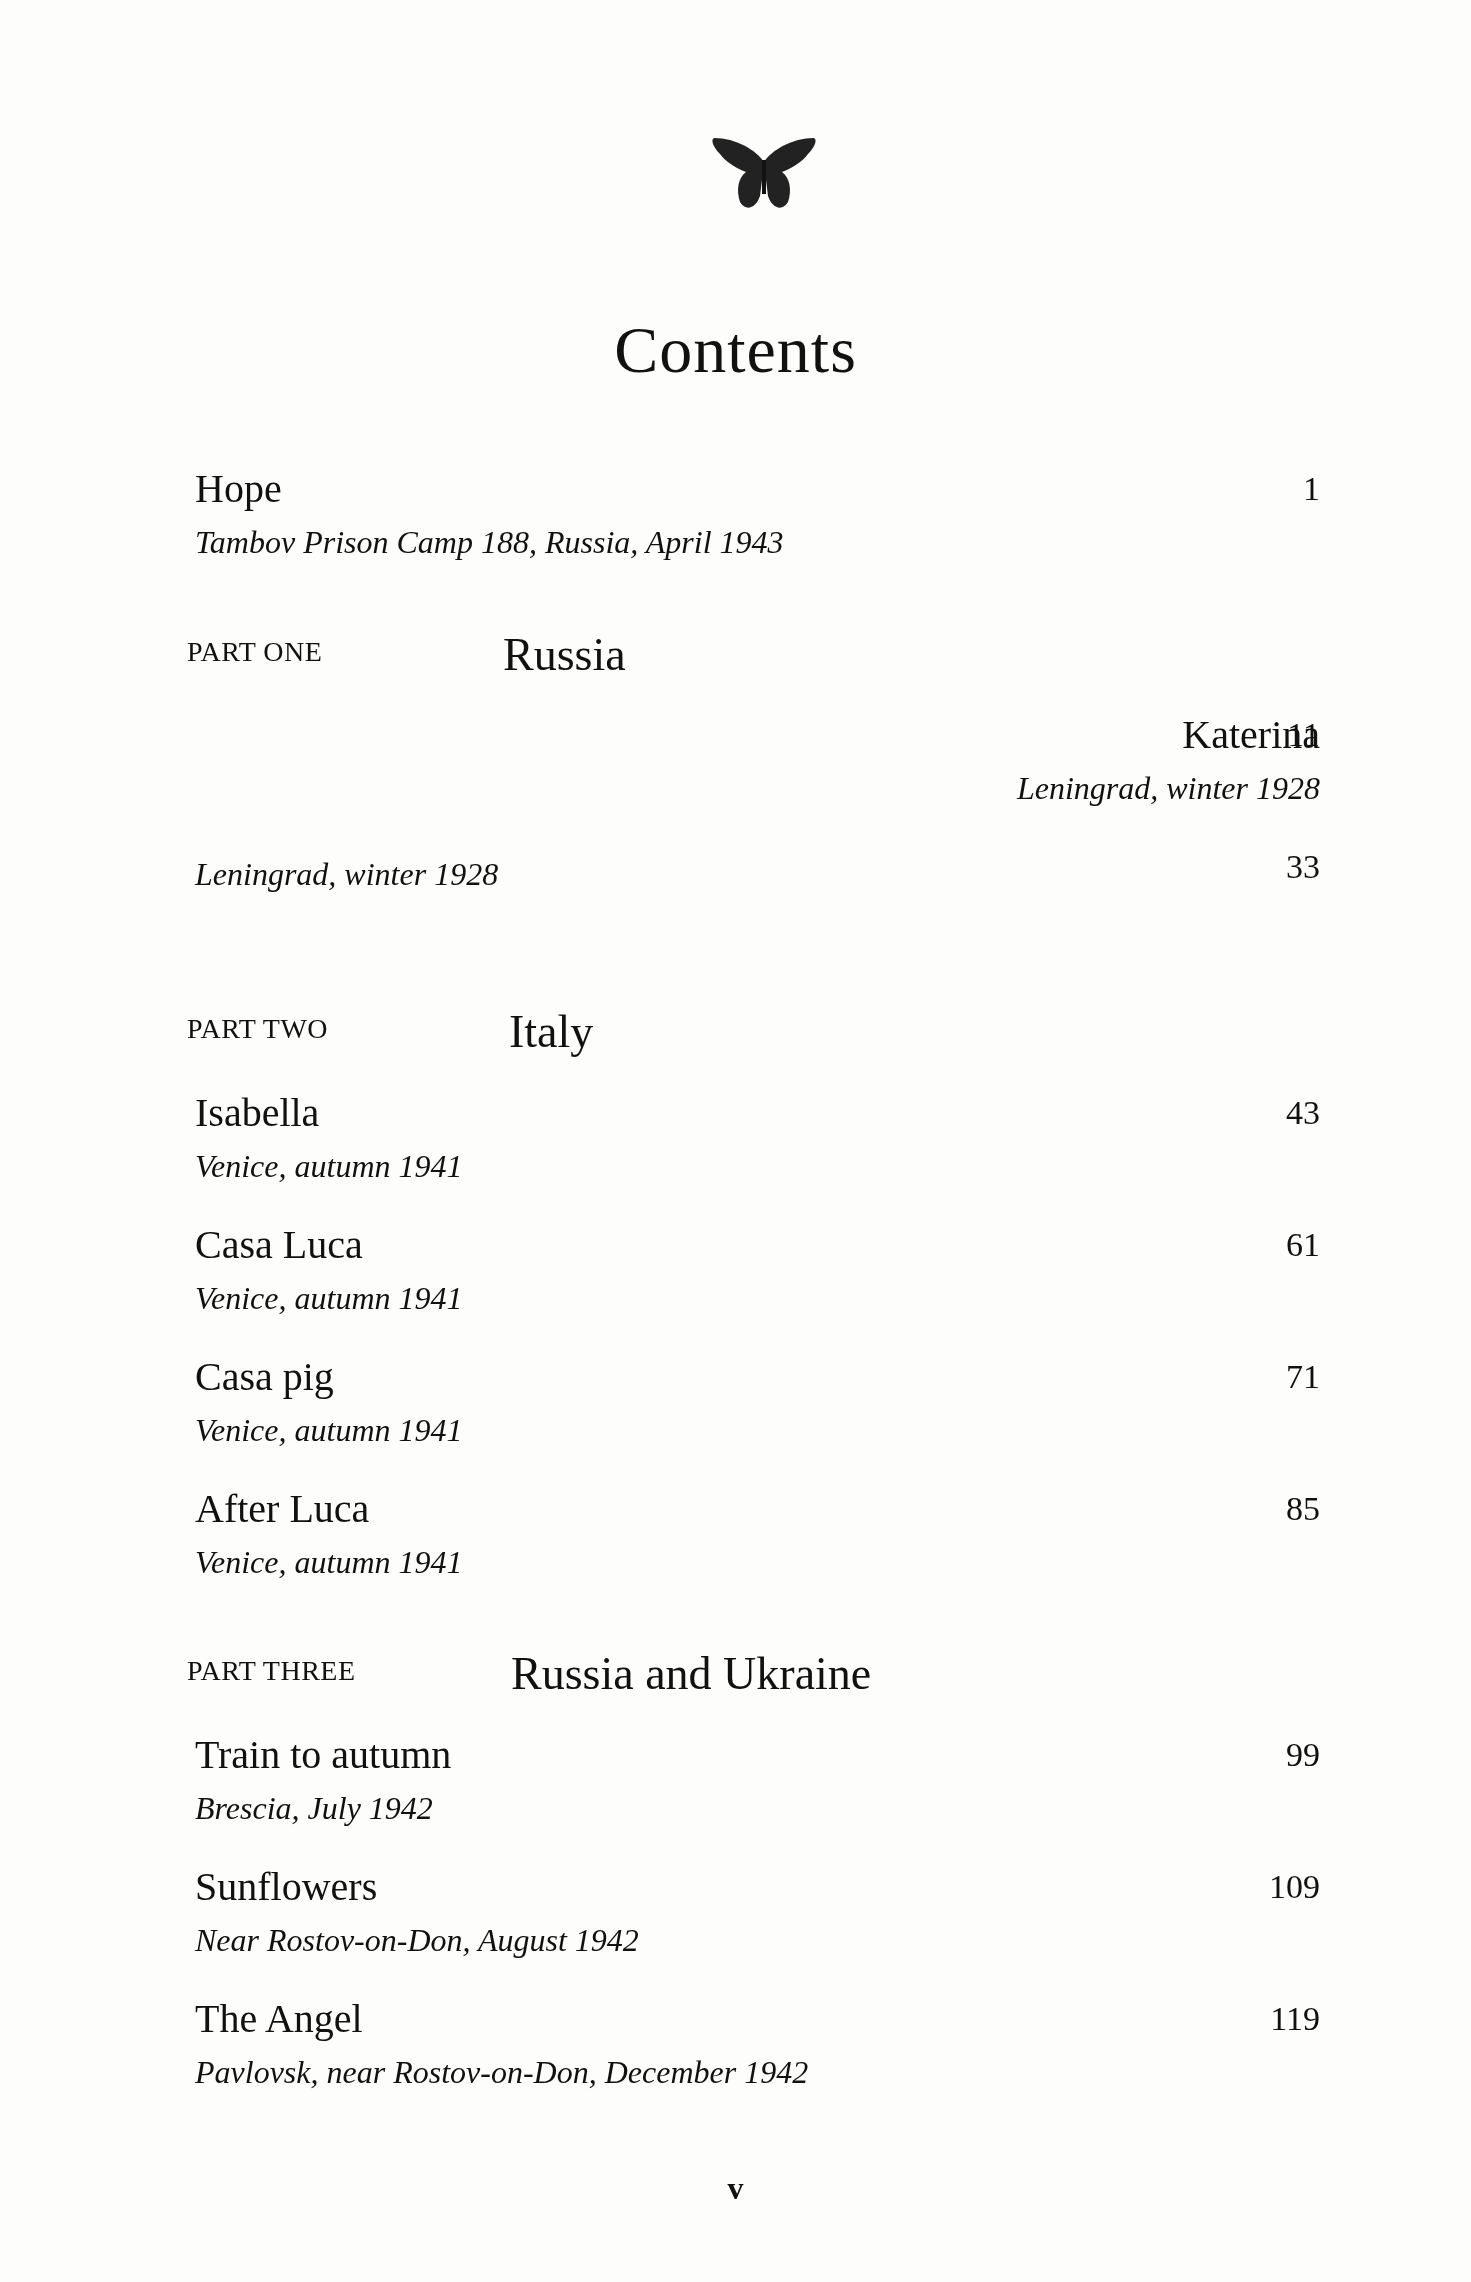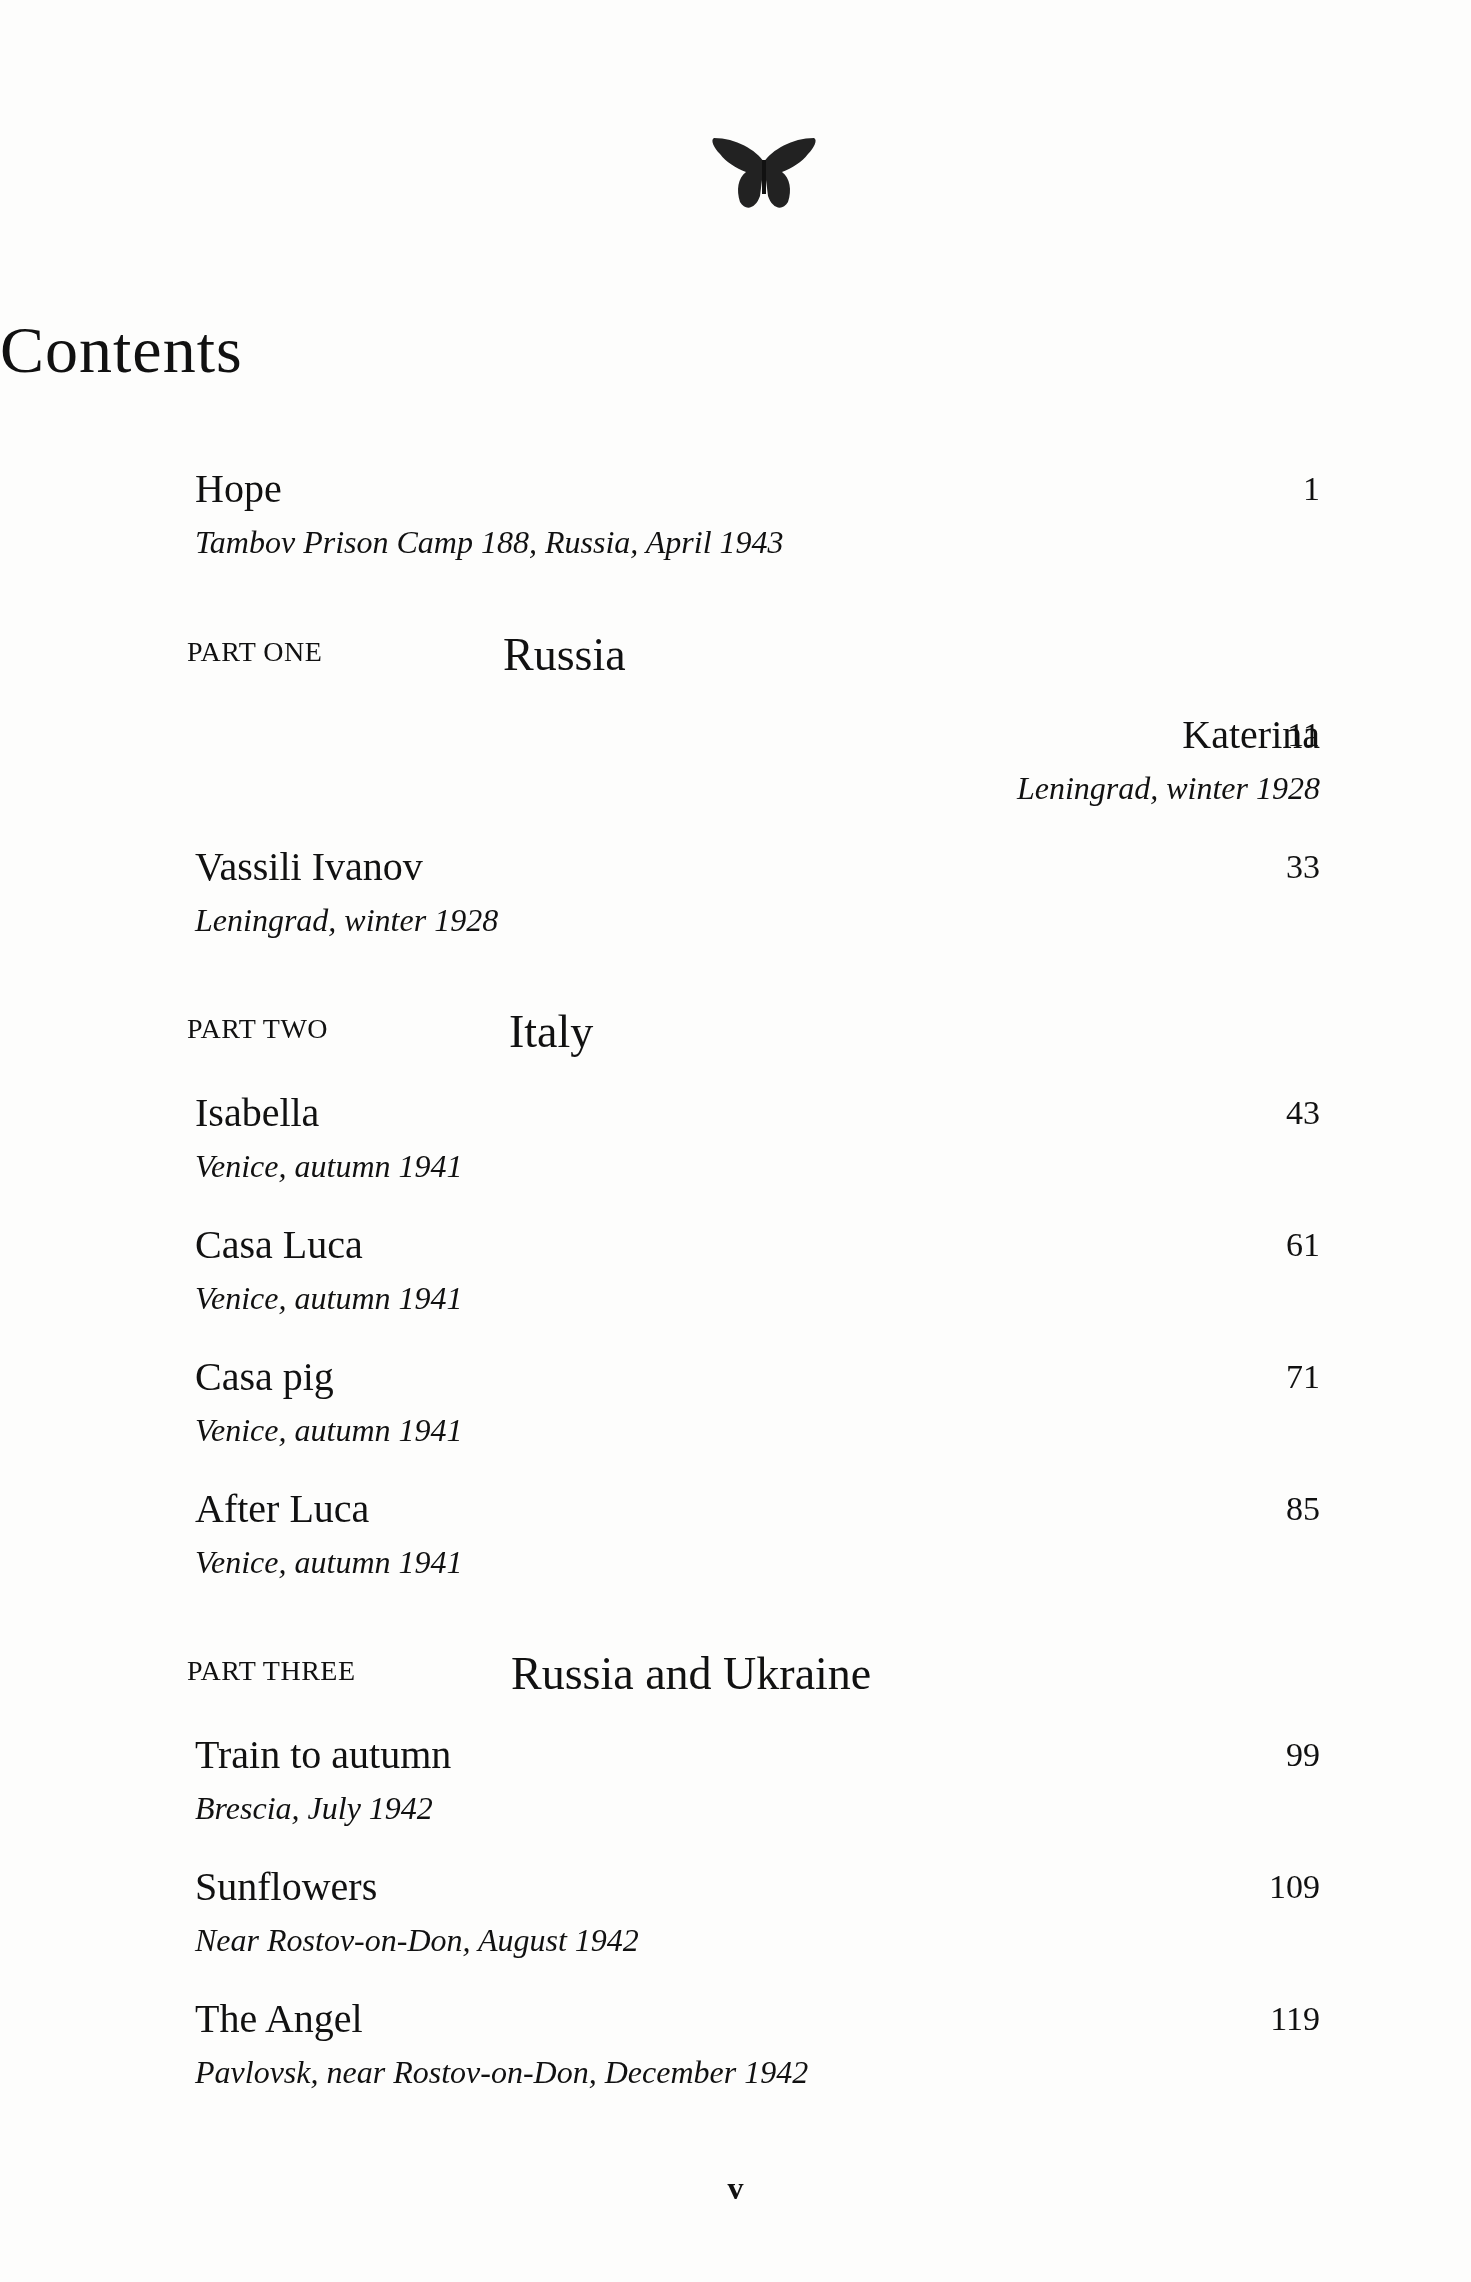--- a/index.html
+++ b/index.html
@@ -7,21 +7,21 @@
     width: 1471px; height: 2282px;
     background: #fdfdfc;
     position: relative;
     font-family: "Liberation Serif", "DejaVu Serif", serif;
     color: #111;
     overflow: hidden;
   }
   .butterfly { position: absolute; left: 706px; top: 132px; width: 116px; height: 82px; }
   .title {
     position: absolute; left: 0; width: 1471px; top: 312px;
-    font-size: 66px; letter-spacing: 1px; margin: 0; font-weight: normal;
+    text-align: center; font-size: 66px; letter-spacing: 1px; margin: 0; font-weight: normal;
   }
   .entry { position: absolute; left: 195px; width: 1125px; }
   .entry .name { font-size: 40px; line-height: 46px; display: block; }
   .entry .sub { font-size: 32px; font-style: italic; line-height: 40px; display: block; margin-top: 10px; }
   .entry .page { position: absolute; right: 0; top: 4px; font-size: 34px; }
   .part { position: absolute; left: 187px; }
   .part .label { font-size: 28px; letter-spacing: 0.5px; display: inline-block; }
   .part .ptitle { font-size: 46px; position: absolute; top: -8px; white-space: nowrap; }
   .folio { position: absolute; left: 0; width: 1471px; top: 2170px; text-align: center; font-size: 32px; font-weight: bold; }
 </style>
@@ -45,21 +45,20 @@
 <div class="part" style="top:636px;">
   <span class="label">PART ONE</span>
   <span class="ptitle" style="left:316px;">Russia</span>
 </div>
 <div class="entry" style="top:712px;text-align:right;">
   <span class="name">Katerina</span>
   <span class="sub">Leningrad, winter 1928</span>
   <span class="page">11</span>
 </div>
 <div class="entry" style="top:844px;">
-  <span class="name">Vassili Ivanov</span>
   <span class="sub">Leningrad, winter 1928</span>
   <span class="page">33</span>
 </div>
 
 <div class="part" style="top:1013px;">
   <span class="label">PART TWO</span>
   <span class="ptitle" style="left:322px;">Italy</span>
 </div>
 <div class="entry" style="top:1090px;">
   <span class="name">Isabella</span>

